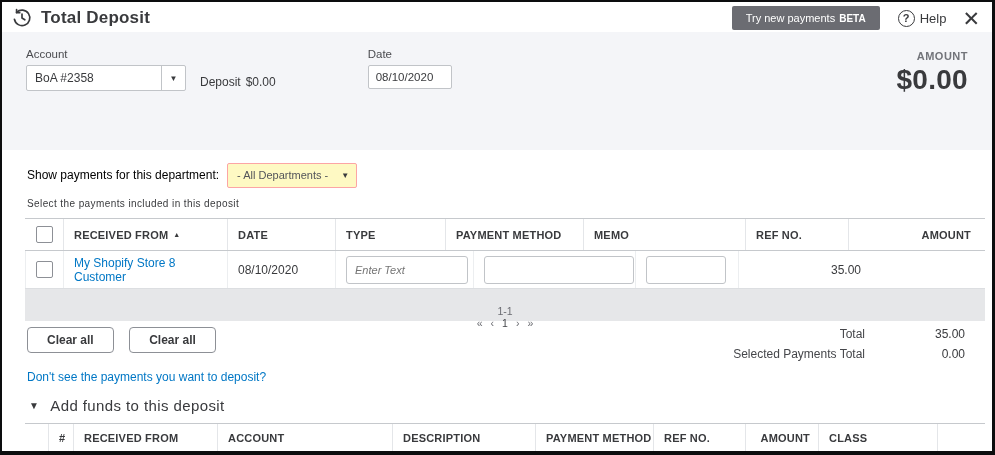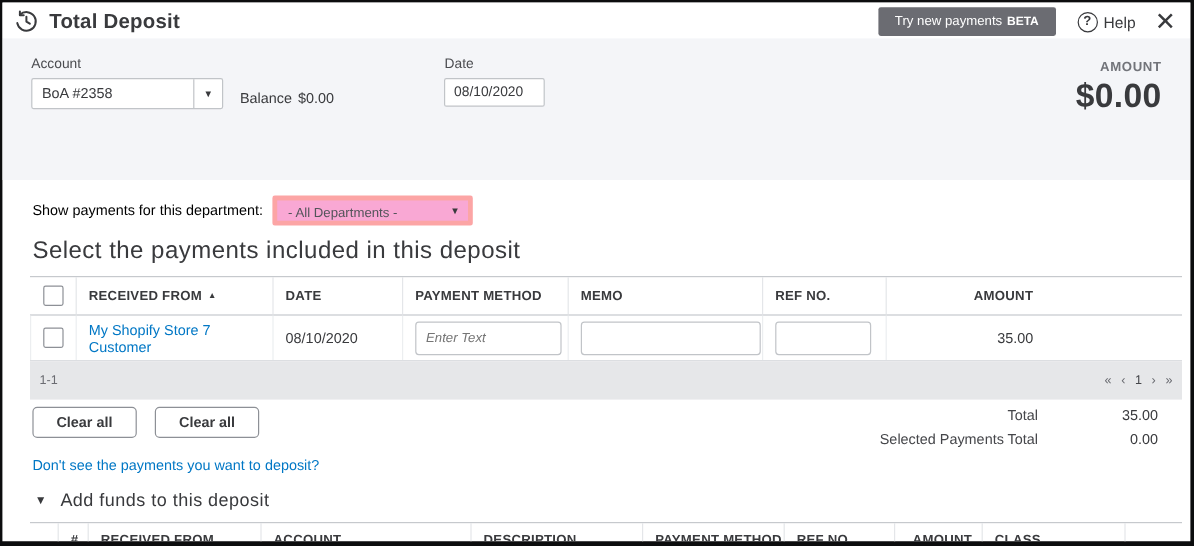--- a/index.html
+++ b/index.html
@@ -46,46 +46,46 @@
   .date-input{
     width:84px; height:24px; border:1px solid #c1c4c8; border-radius:2px; background:#fff;
     font-size:11.5px; padding:0 7px; color:#393a3d; font-family:"Liberation Sans",sans-serif;
   }
   .amount-group{ margin-left:auto; text-align:right; padding-top:2px; }
   .amount-label{ font-size:11px; font-weight:600; color:#72747a; letter-spacing:.5px; }
   .amount-value{ font-size:28px; font-weight:bold; margin-top:2px; letter-spacing:.3px; }
   
   .dept-row{ display:flex; align-items:center; margin:12px 0 0 25px; height:26px; }
   .dept-label{ font-size:12px; color:#000000; }
-  .dept-select{ display:flex; height:25px; border:4px solid #fca5a5; border-radius:2px; margin-left:8px; cursor:pointer; background:#f9a8d4;gap:31px;}
+  .dept-select{ display:flex; height:25px; border:1px solid #fca5a5; border-radius:2px; margin-left:8px; cursor:pointer; background:#fef9c3;}
   .dept-select .select-value{ font-size:11px; color:#53545a; padding:5px 6px 5px 9px;}
   .dept-select .select-arrow{ border-left:none; width:22px; }
   
-  .section-heading{ font-size:20px; font-weight:500; letter-spacing:.4px; margin:10px 0 9px 25px; }
+  .section-heading{ font-size:10px; font-weight:500; letter-spacing:.4px; margin:10px 0 9px 25px; }
   
   .ptable{ margin-left:23px; width:960px; }
   .ptable-header{ display:flex; border-top:1px solid #c6c9cd; border-bottom:1px solid #c6c9cd; height:33px; align-items:stretch; }
   .ptable-header .cell{ display:flex; align-items:center; font-size:11px; font-weight:bold; letter-spacing:.2px; padding-left:10px; }
   .cell{ border-left:1px solid #e4e6e9; }
   .cell:first-child{ border-left:none; }
   .c1{ width:38px; padding-left:0 !important; justify-content:center; }
   .c2{ width:164px; } .c3{ width:108px; } .c4{ width:110px; } .c5{ width:138px; }
   .c6{ width:162px; } .c7{ width:103px; } .c8{ width:137px; justify-content:flex-end; padding-right:14px; }
   .sort-arrow{ font-size:7px; margin-left:5px; }
   .ptable-row{ display:flex; height:38px; align-items:center; border-bottom:1px solid #dcdee1; }
   .ptable-row .cell{ display:flex; align-items:center; font-size:12px; padding-left:10px; height:100%; border-left:1px solid #eceef0; }
   .checkbox{ width:17px; height:17px; border:1.5px solid #8d9096; border-radius:2px; background:#fff; cursor:pointer; }
   .link{ color:#0077c5; cursor:pointer; text-decoration:none; }
   .pm-combo{ display:flex; width:122px; height:28px; border:1px solid #c1c4c8; border-radius:3px; background:#fff; }
   .pm-input{ flex:1; border:none; outline:none; font-style:italic; color:#9fa2a7; font-size:11px; padding:0 8px; font-family:"Liberation Sans",sans-serif; background:transparent; }
   .pm-arrow{ width:26px; border-left:1px solid #c1c4c8; display:flex; align-items:center; justify-content:center; font-size:8px; cursor:pointer; }
   .memo-input{ width:150px; height:28px; border:1px solid #c1c4c8; border-radius:3px; font-size:12px; padding:0 7px; font-family:"Liberation Sans",sans-serif;}
   .ref-input{ width:80px; height:28px; border:1px solid #c1c4c8; border-radius:3px; font-size:12px; padding:0 7px; font-family:"Liberation Sans",sans-serif;}
   
-  .pgbar{ margin-left:23px; width:960px; height:18px; background:#e6e7e9; display:flex; align-items:center; padding:16px 8px; font-size:10.5px; color:#6b6c72; }
+  .pgbar{ margin-left:23px; width:960px; height:18px; background:#e6e7e9; display:flex; align-items:center; padding:16px 8px; font-size:10.5px; color:#6b6c72;flex-direction:column; }
   .pg-range{ flex:1; }
   .pg-nav{ display:flex; gap:8px; align-items:center; }
   .pg-nav span{ cursor:pointer; }
   .pg-page{ color:#45464a; }
   
   .band{ display:flex; margin:6px 0 0 25px; width:958px; }
   .btn{ background:#fff; border:1px solid #8d9096; border-radius:4px; font-size:12px; font-weight:600;
         color:#393a3d; padding:5px 19px; margin-right:11px; cursor:pointer; font-family:"Liberation Sans",sans-serif; }
   .totals{ margin-left:auto; font-size:12px; }
   .tot-line{ display:flex; justify-content:flex-end; margin-bottom:6px; }
@@ -139,21 +139,21 @@
   
   <div class="form-panel">
     <div class="acct-group">
       <span class="field-label">Account</span>
       <div class="select-box">
         <span class="select-value">BoA #2358</span>
         <span class="select-arrow">▼</span>
       </div>
     </div>
     <div class="balance-wrap">
-      <span>Balance</span>
+      <span>Deposit</span>
       <span>$0.00</span>
     </div>
     <div class="date-group">
       <span class="field-label">Date</span>
       <input class="date-input" value="08/10/2020" style="">
     </div>
     <div class="amount-group">
       <div class="amount-label">AMOUNT</div>
       <div class="amount-value">$0.00</div>
     </div>
@@ -174,31 +174,32 @@
   <div class="ptable">
     <div class="ptable-header">
       <div class="cell c1">
           <span class="checkbox"></span>
         </div>
       <div class="cell c2">
         <span>RECEIVED FROM</span>
         <span class="sort-arrow">▲</span>
       </div>
       <div class="cell c3">DATE</div>
+      <div class="cell c4">TYPE</div>
       <div class="cell c5">PAYMENT METHOD</div>
       <div class="cell c6">MEMO</div>
       <div class="cell c7">REF NO.</div>
       <div class="cell c8">AMOUNT</div>
     </div>
     <div class="ptable-row">
       <div class="cell c1">
           <span class="checkbox"></span>
         </div>
       <div class="cell c2">
-          <span class="link">My Shopify Store 7 Customer</span>
+          <span class="link">My Shopify Store 8 Customer</span>
         </div>
       <div class="cell c3">08/10/2020</div>
       <div class="cell c5">
         <div class="pm-combo">
           <input class="pm-input" placeholder="Enter Text" style="">
           <span class="pm-arrow">▼</span>
         </div>
       </div>
       <div class="cell c6">
           <input class="memo-input" value="" style="">

